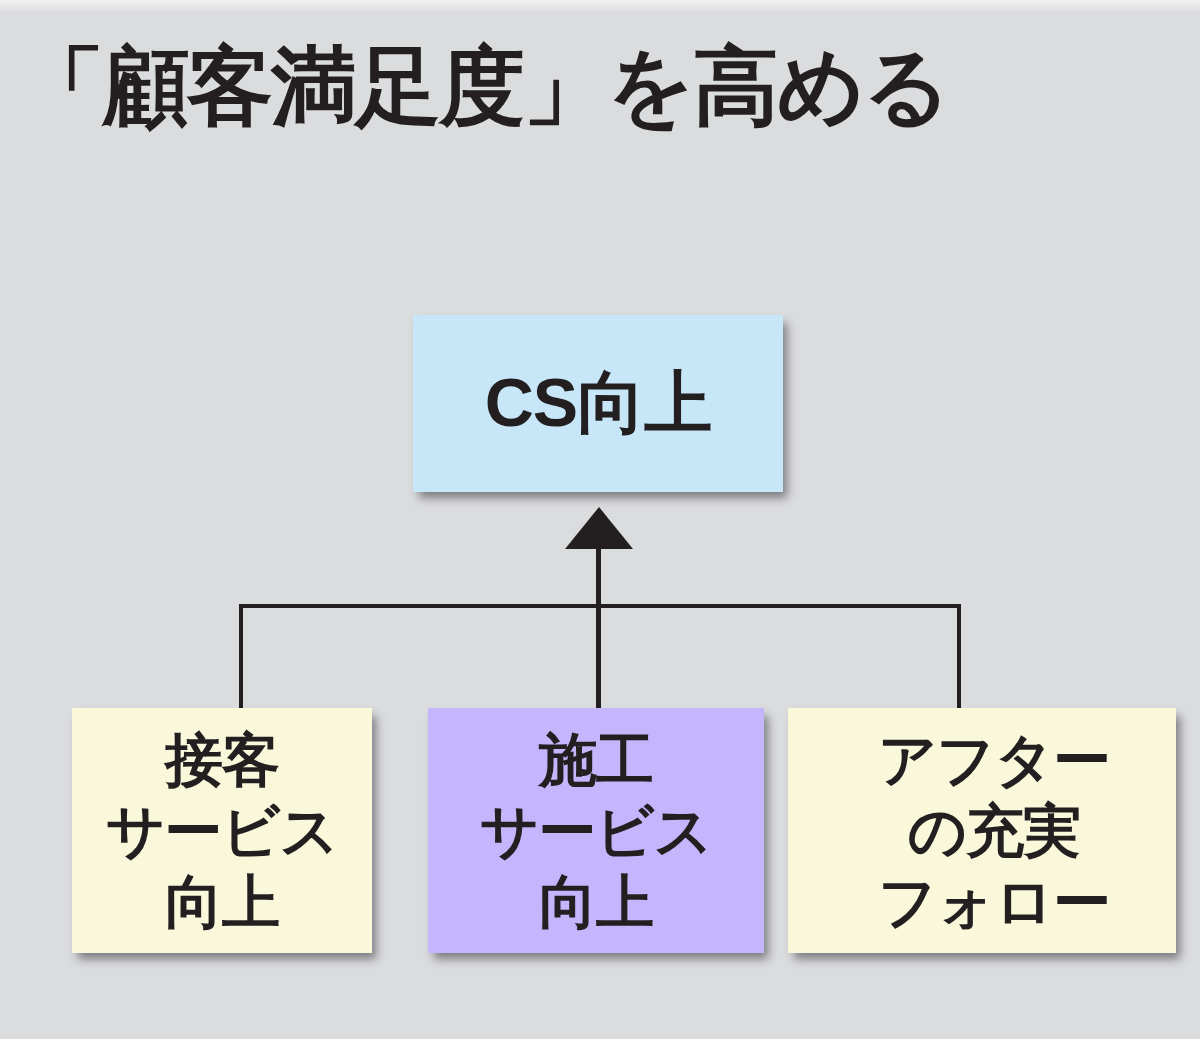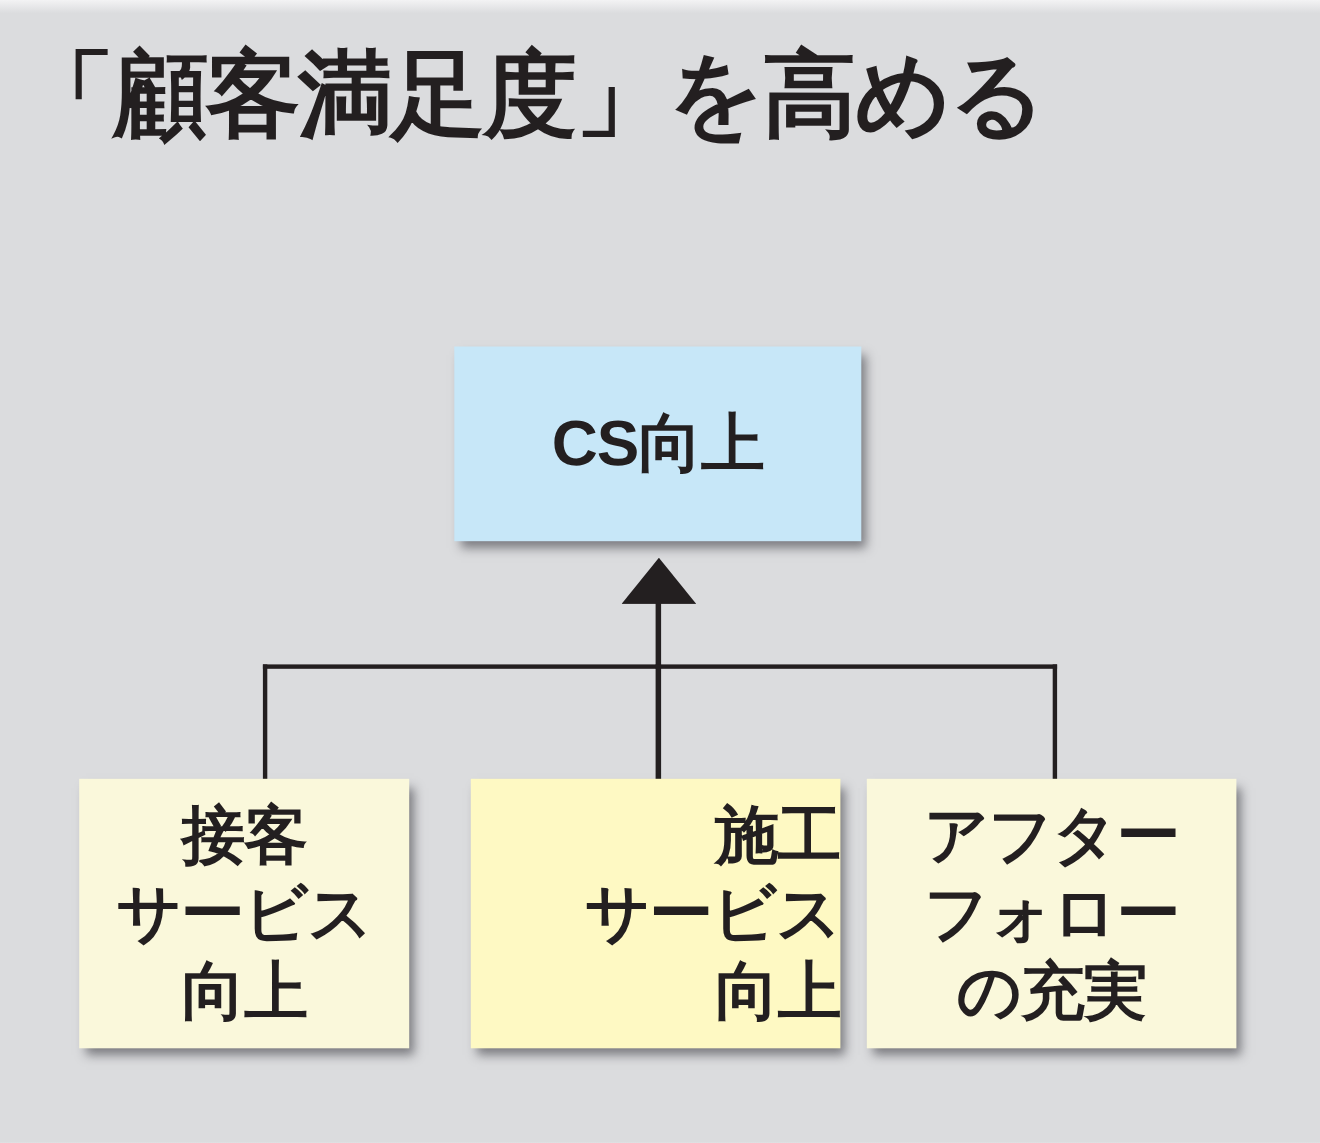--- a/index.html
+++ b/index.html
@@ -36,35 +36,35 @@
     font-weight: 900;
     color: #231f20;
     box-shadow: 5px 7px 9px -1px rgba(45, 45, 52, 0.55);
   }
 
   .cs-box {
     left: 413px;
     top: 315px;
     width: 370px;
     height: 177px;
-    font-size: 58px;
+    font-size: 68px;
     letter-spacing: -1px;
   }
 
   .factor-box {
     top: 708px;
     height: 245px;
     flex-direction: column;
     font-size: 58px;
     line-height: 71px;
     letter-spacing: -1px;
   }
   .factor-1 { left: 72px;  width: 300px; }
   .factor-2 { left: 428px; width: 336px; }
-  .factor-3 { left: 788px; width: 336px; }
+  .factor-3 { left: 788px; width: 364px; padding-left: 24px; }
   .factor-line { display: block; }
 
   .cline { position: absolute; }
   .h-line        { left: 239px; top: 604px; width: 722px; height: 4px; }
   .drop-left     { left: 239px; top: 604px; width: 4px;  height: 106px; }
   .drop-center   { left: 596px; top: 604px; width: 5px;  height: 106px; }
   .drop-right    { left: 957px; top: 604px; width: 4px;  height: 106px; }
   .arrow-stem    { left: 596px; top: 546px; width: 5px;  height: 62px; }
   .arrow-head {
     left: 565px; top: 507px; width: 68px; height: 42px;
@@ -88,23 +88,23 @@
 <div class="cline drop-left" style="background: rgb(35, 31, 32);"></div>
 <div class="cline drop-center" style="background: rgb(35, 31, 32);"></div>
 <div class="cline drop-right" style="background: rgb(35, 31, 32);"></div>
 
 <div class="dbox factor-box factor-1" style="background: rgb(250, 248, 219);">
   <span class="factor-line">接客</span>
   <span class="factor-line">サービス</span>
   <span class="factor-line">向上</span>
 </div>
 
-<div class="dbox factor-box factor-2" style="background: #fef9c3; align-items: flex-end;">
+<div class="dbox factor-box factor-2" style="background: #c4b5fd;">
   <span class="factor-line">施工</span>
   <span class="factor-line">サービス</span>
   <span class="factor-line">向上</span>
 </div>
 
 <div class="dbox factor-box factor-3" style="background: rgb(250, 248, 219);">
   <span class="factor-line">アフター</span>
+  <span class="factor-line">の充実</span>
   <span class="factor-line">フォロー</span>
-  <span class="factor-line">の充実</span>
 </div>
 
 </body></html>

